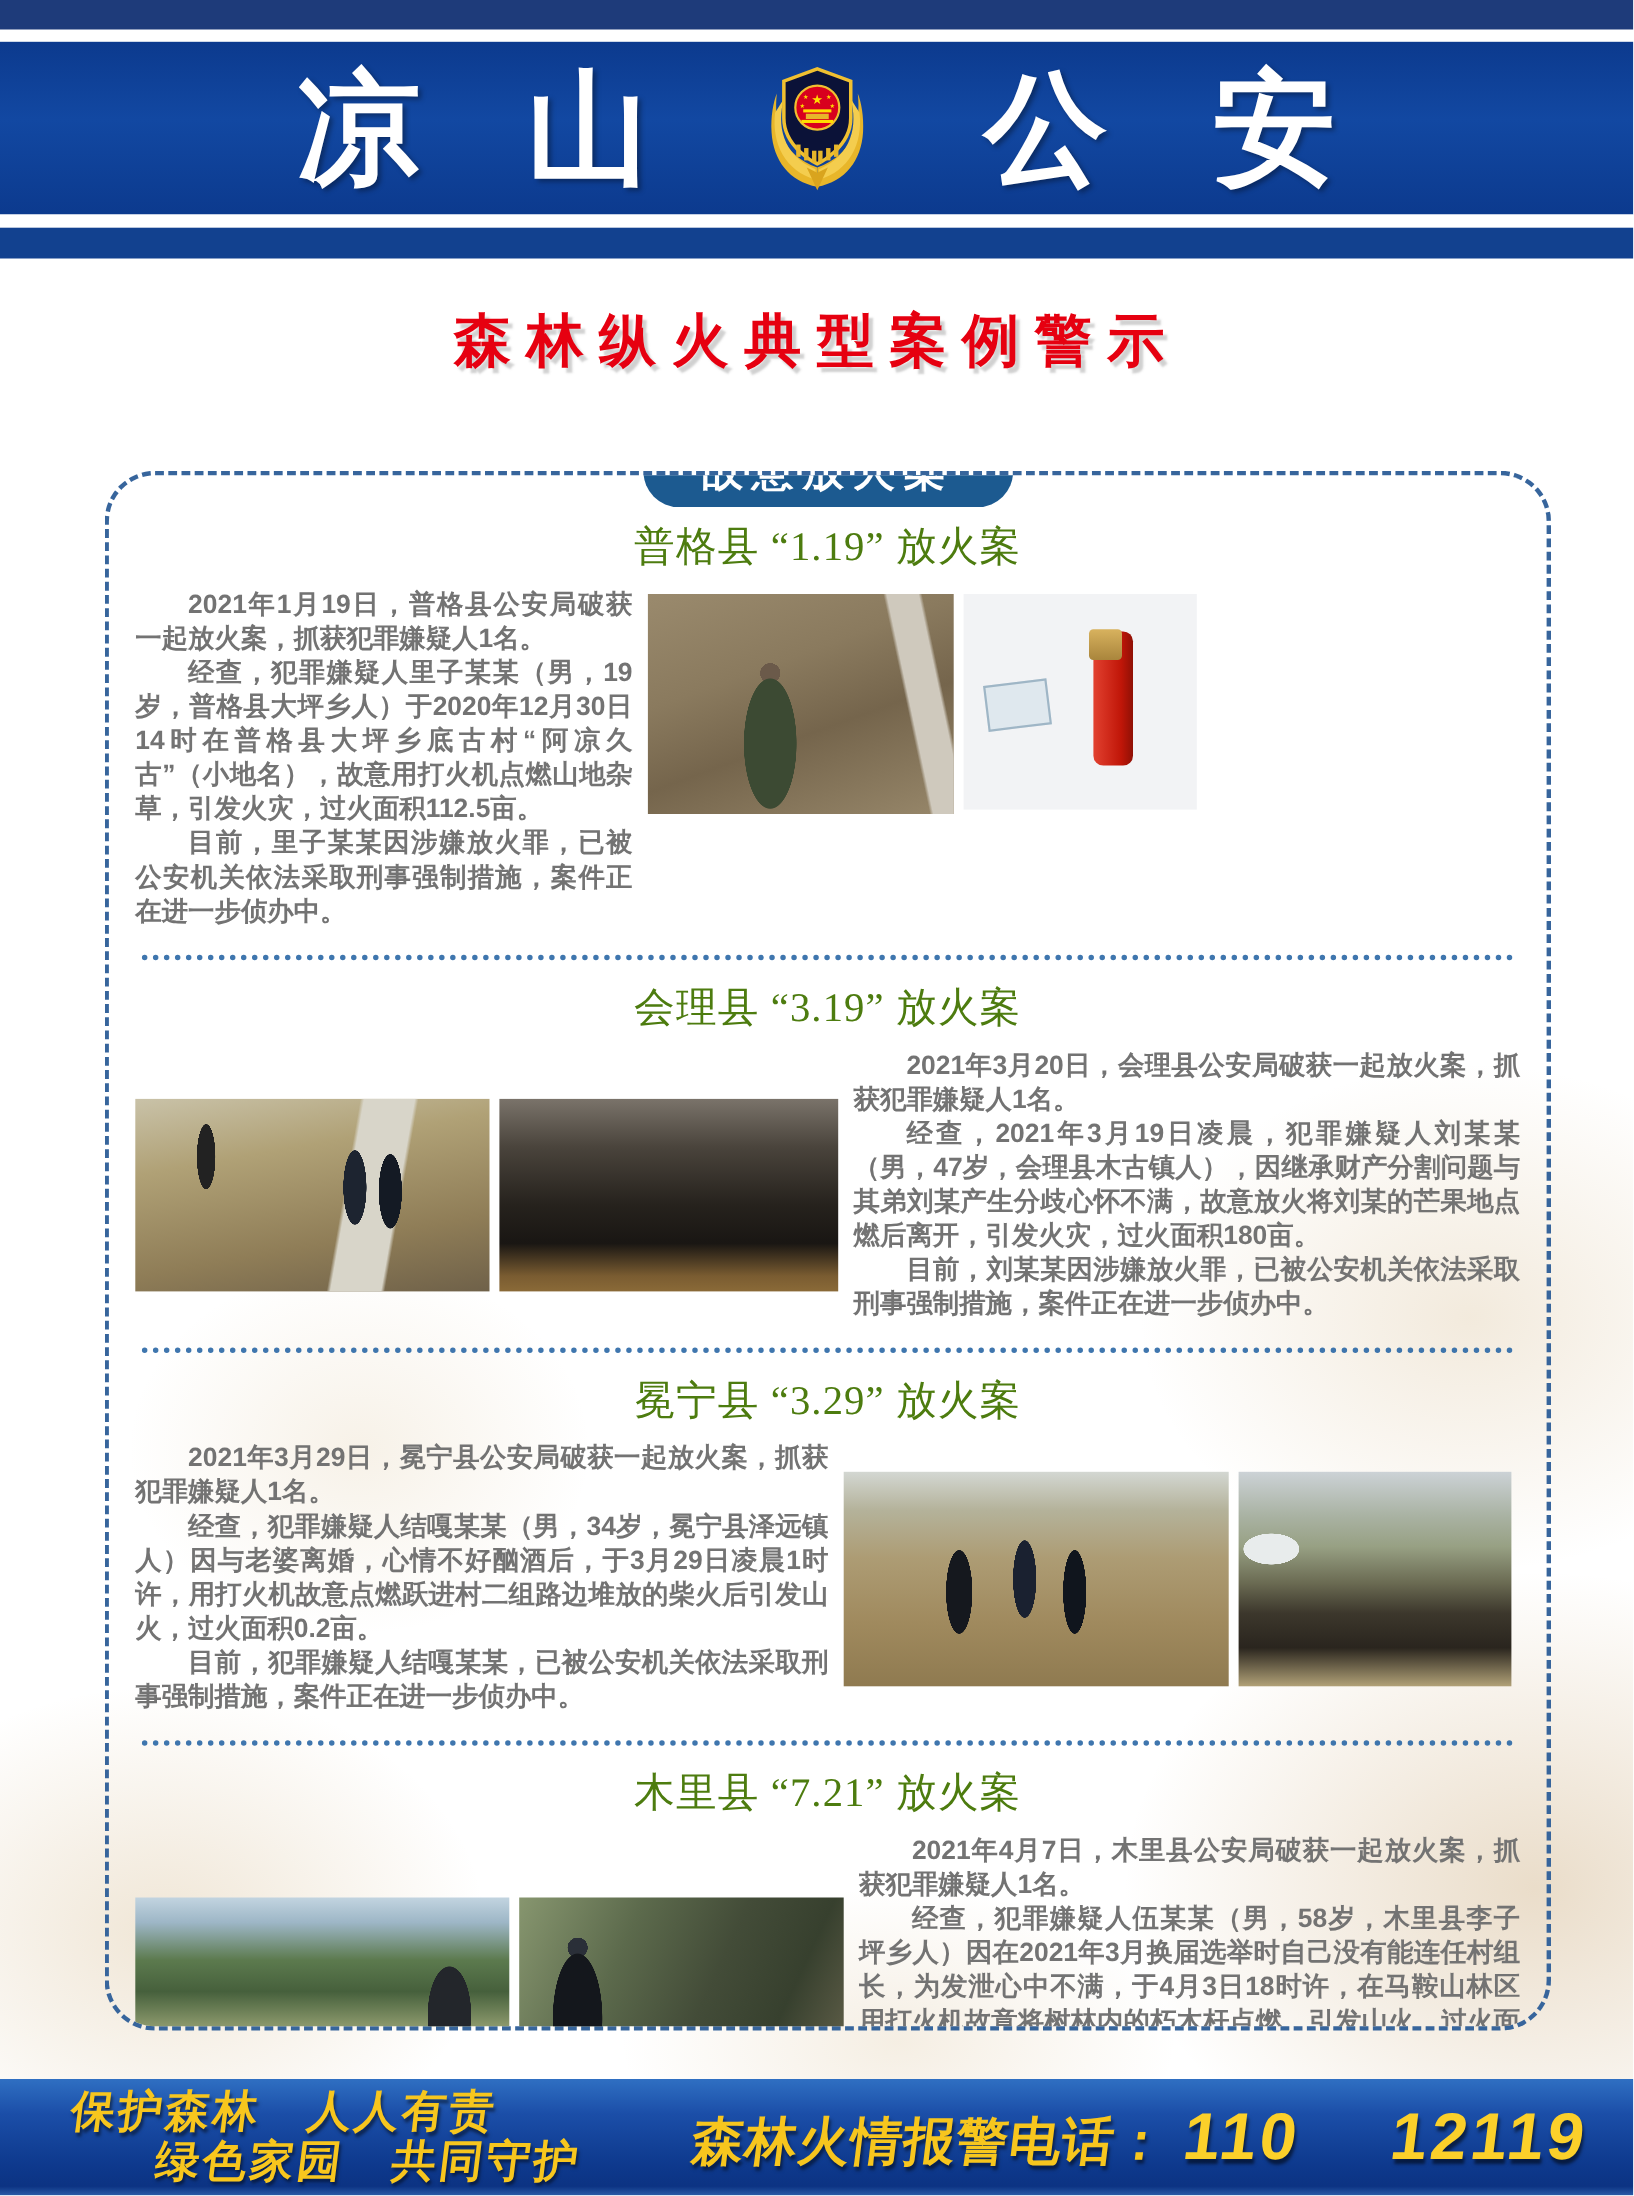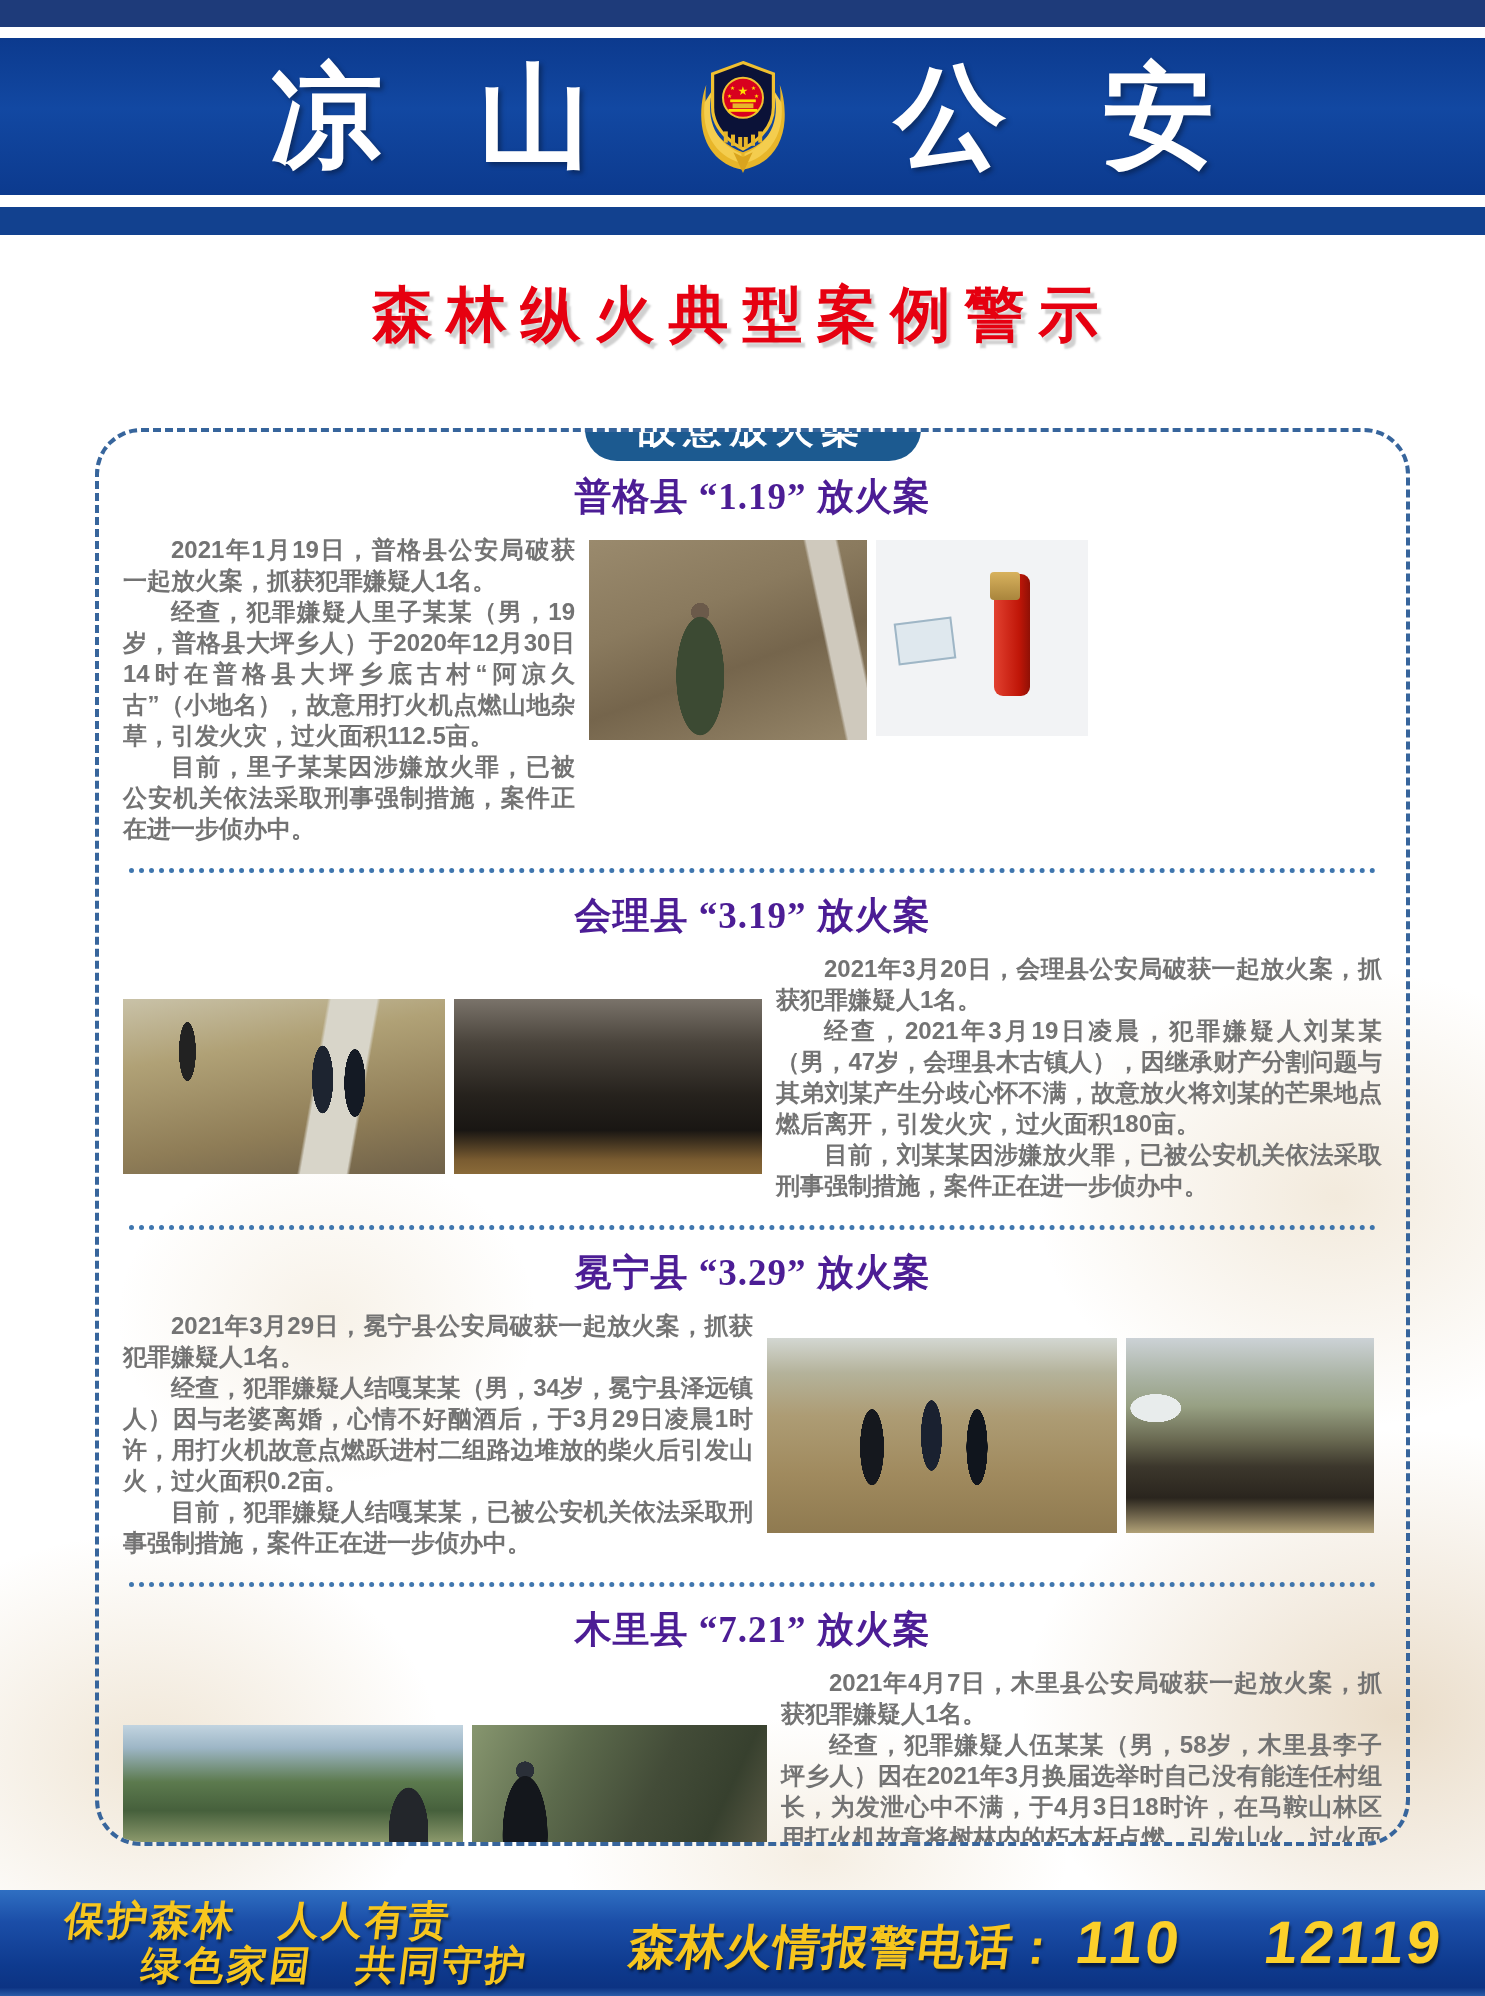--- a/index.html
+++ b/index.html
@@ -29,40 +29,40 @@
   .agency-char{
     color:#ffffff;font-size:112px;font-weight:900;line-height:1;
     text-shadow:3px 3px 5px rgba(0,0,0,.35);
   }
   .badge-wrap{width:96px;height:128px;margin:0 8px;display:flex;align-items:center;justify-content:center;}
   .stripe2{height:12px;background:#ffffff;}
   .band-sub{height:28px;background:#12418f;}
   
   .main-title{
     margin-top:40px;text-align:center;
-    color:#e60010;font-size:60px;font-weight:900;letter-spacing:14px;
+    color:#e60010;font-size:52px;font-weight:900;letter-spacing:14px;
     text-shadow:4px 5px 2px rgba(150,150,150,.45);
   }
   
   .content-box{
     position:absolute;left:95px;top:428px;width:1315px;height:1418px;z-index:1;
     border:4px dashed #37659c;border-radius:46px;
     padding:34px 24px 14px 24px;box-sizing:border-box;overflow:hidden;
     background:transparent;
   }
   .category-pill{
     position:absolute;left:50%;top:-35px;transform:translateX(-50%);
     width:336px;height:64px;border-radius:32px;background:#1c5a90;
     color:#ffffff;font-size:38px;font-weight:900;letter-spacing:8px;
     line-height:64px;text-align:center;
   }
   .case-title{
     margin:6px 0 12px 0;text-align:center;
     font-family:"Liberation Serif","DejaVu Serif",serif;
-    color:#4c1d95;font-size:37px;font-weight:700;letter-spacing:1px;
+    color:#4d7c0f;font-size:37px;font-weight:400;letter-spacing:1px;
   }
   .case-row{display:flex;align-items:flex-start;gap:14px;}
   .case-text p{
     margin:0;text-indent:2em;text-align:justify;
     color:#737373;font-size:24px;font-weight:700;line-height:31px;
   }
   .separator{height:0;border-top:5px dotted #2f6ba8;margin:24px 6px 18px 6px;opacity:.92;}
   
   .w-c1{width:452px;flex:0 0 452px;}
   .w-c3{width:630px;flex:0 0 630px;}

